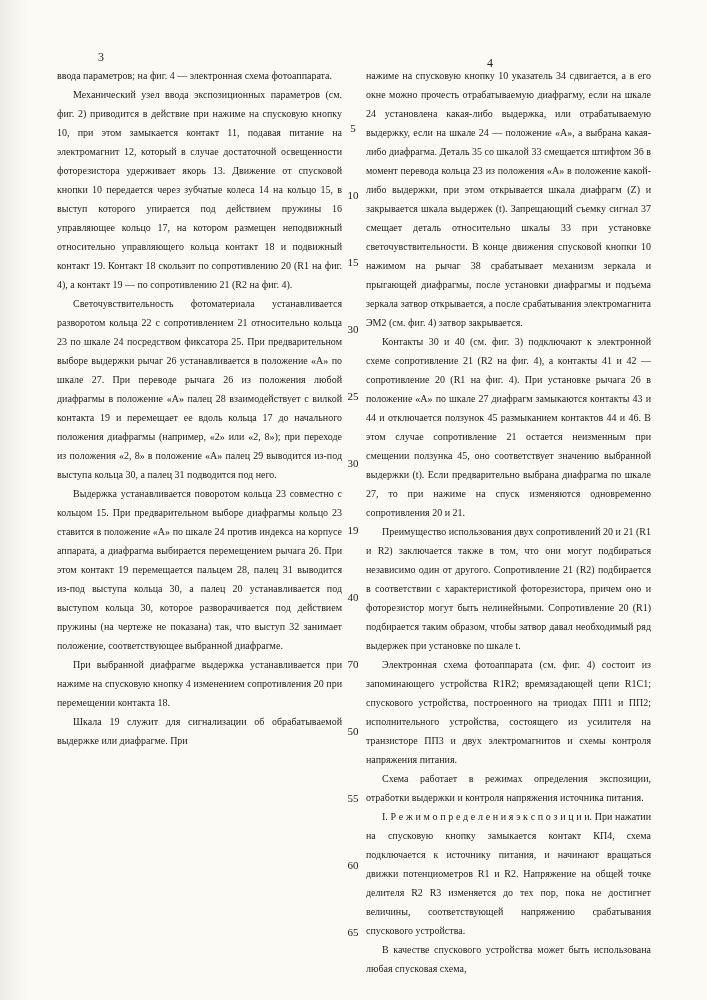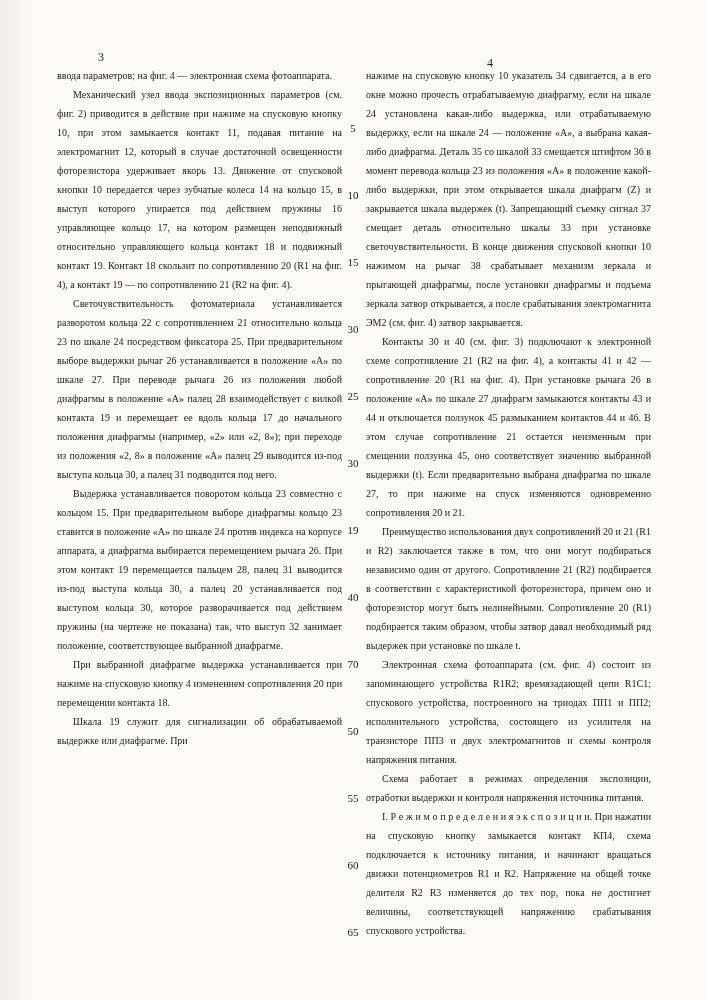--- a/index.html
+++ b/index.html
@@ -110,15 +110,16 @@
       <span>65</span>
     </div>
 
   <div class="column col-right">
       <p>нажиме на спусковую кнопку 10 указатель 34 сдвигается, а в его окне можно прочесть отрабатываемую диафрагму, если на шкале 24 установлена какая-либо выдержка, или отрабатываемую выдержку, если на шкале 24 — положение «А», а выбрана какая-либо диафрагма. Деталь 35 со шкалой 33 смещается штифтом 36 в момент перевода кольца 23 из положения «А» в положение какой-либо выдержки, при этом открывается шкала диафрагм (Z) и закрывается шкала выдержек (t). Запрещающий съемку сигнал 37 смещает деталь относительно шкалы 33 при установке светочувствительности. В конце движения спусковой кнопки 10 нажимом на рычаг 38 срабатывает механизм зеркала и прыгающей диафрагмы, после установки диафрагмы и подъема зеркала затвор открывается, а после срабатывания электромагнита ЭМ2 (см. фиг. 4) затвор закрывается.</p>
       <p>Контакты 30 и 40 (см. фиг. 3) подключают к электронной схеме сопротивление 21 (R2 на фиг. 4), а контакты 41 и 42 — сопротивление 20 (R1 на фиг. 4). При установке рычага 26 в положение «А» по шкале 27 диафрагм замыкаются контакты 43 и 44 и отключается ползунок 45 размыканием контактов 44 и 46. В этом случае сопротивление 21 остается неизменным при смещении ползунка 45, оно соответствует значению выбранной выдержки (t). Если предварительно выбрана диафрагма по шкале 27, то при нажиме на спуск изменяются одновременно сопротивления 20 и 21.</p>
       <p>Преимущество использования двух сопротивлений 20 и 21 (R1 и R2) заключается также в том, что они могут подбираться независимо один от другого. Сопротивление 21 (R2) подбирается в соответствии с характеристикой фоторезистора, причем оно и фоторезистор могут быть нелинейными. Сопротивление 20 (R1) подбирается таким образом, чтобы затвор давал необходимый ряд выдержек при установке по шкале t.</p>
       <p>Электронная схема фотоаппарата (см. фиг. 4) состоит из запоминающего устройства R1R2; времязадающей цепи R1C1; спускового устройства, построенного на триодах ПП1 и ПП2; исполнительного устройства, состоящего из усилителя на транзисторе ПП3 и двух электромагнитов и схемы контроля напряжения питания.</p>
       <p>Схема работает в режимах определения экспозиции, отработки выдержки и контроля напряжения источника питания.</p>
       <p>I. Р е ж и м  о п р е д е л е н и я  э к с п о з и ц и и. При нажатии на спусковую кнопку замыкается контакт КП4, схема подключается к источнику питания, и начинают вращаться движки потенциометров R1 и R2. Напряжение на общей точке делителя R2 R3 изменяется до тех пор, пока не достигнет величины, соответствующей напряжению срабатывания спускового устройства.</p>
+      <p>В качестве спускового устройства может быть использована любая спусковая схема,</p>
     </div>
 
 </div>
 
 </body></html>

